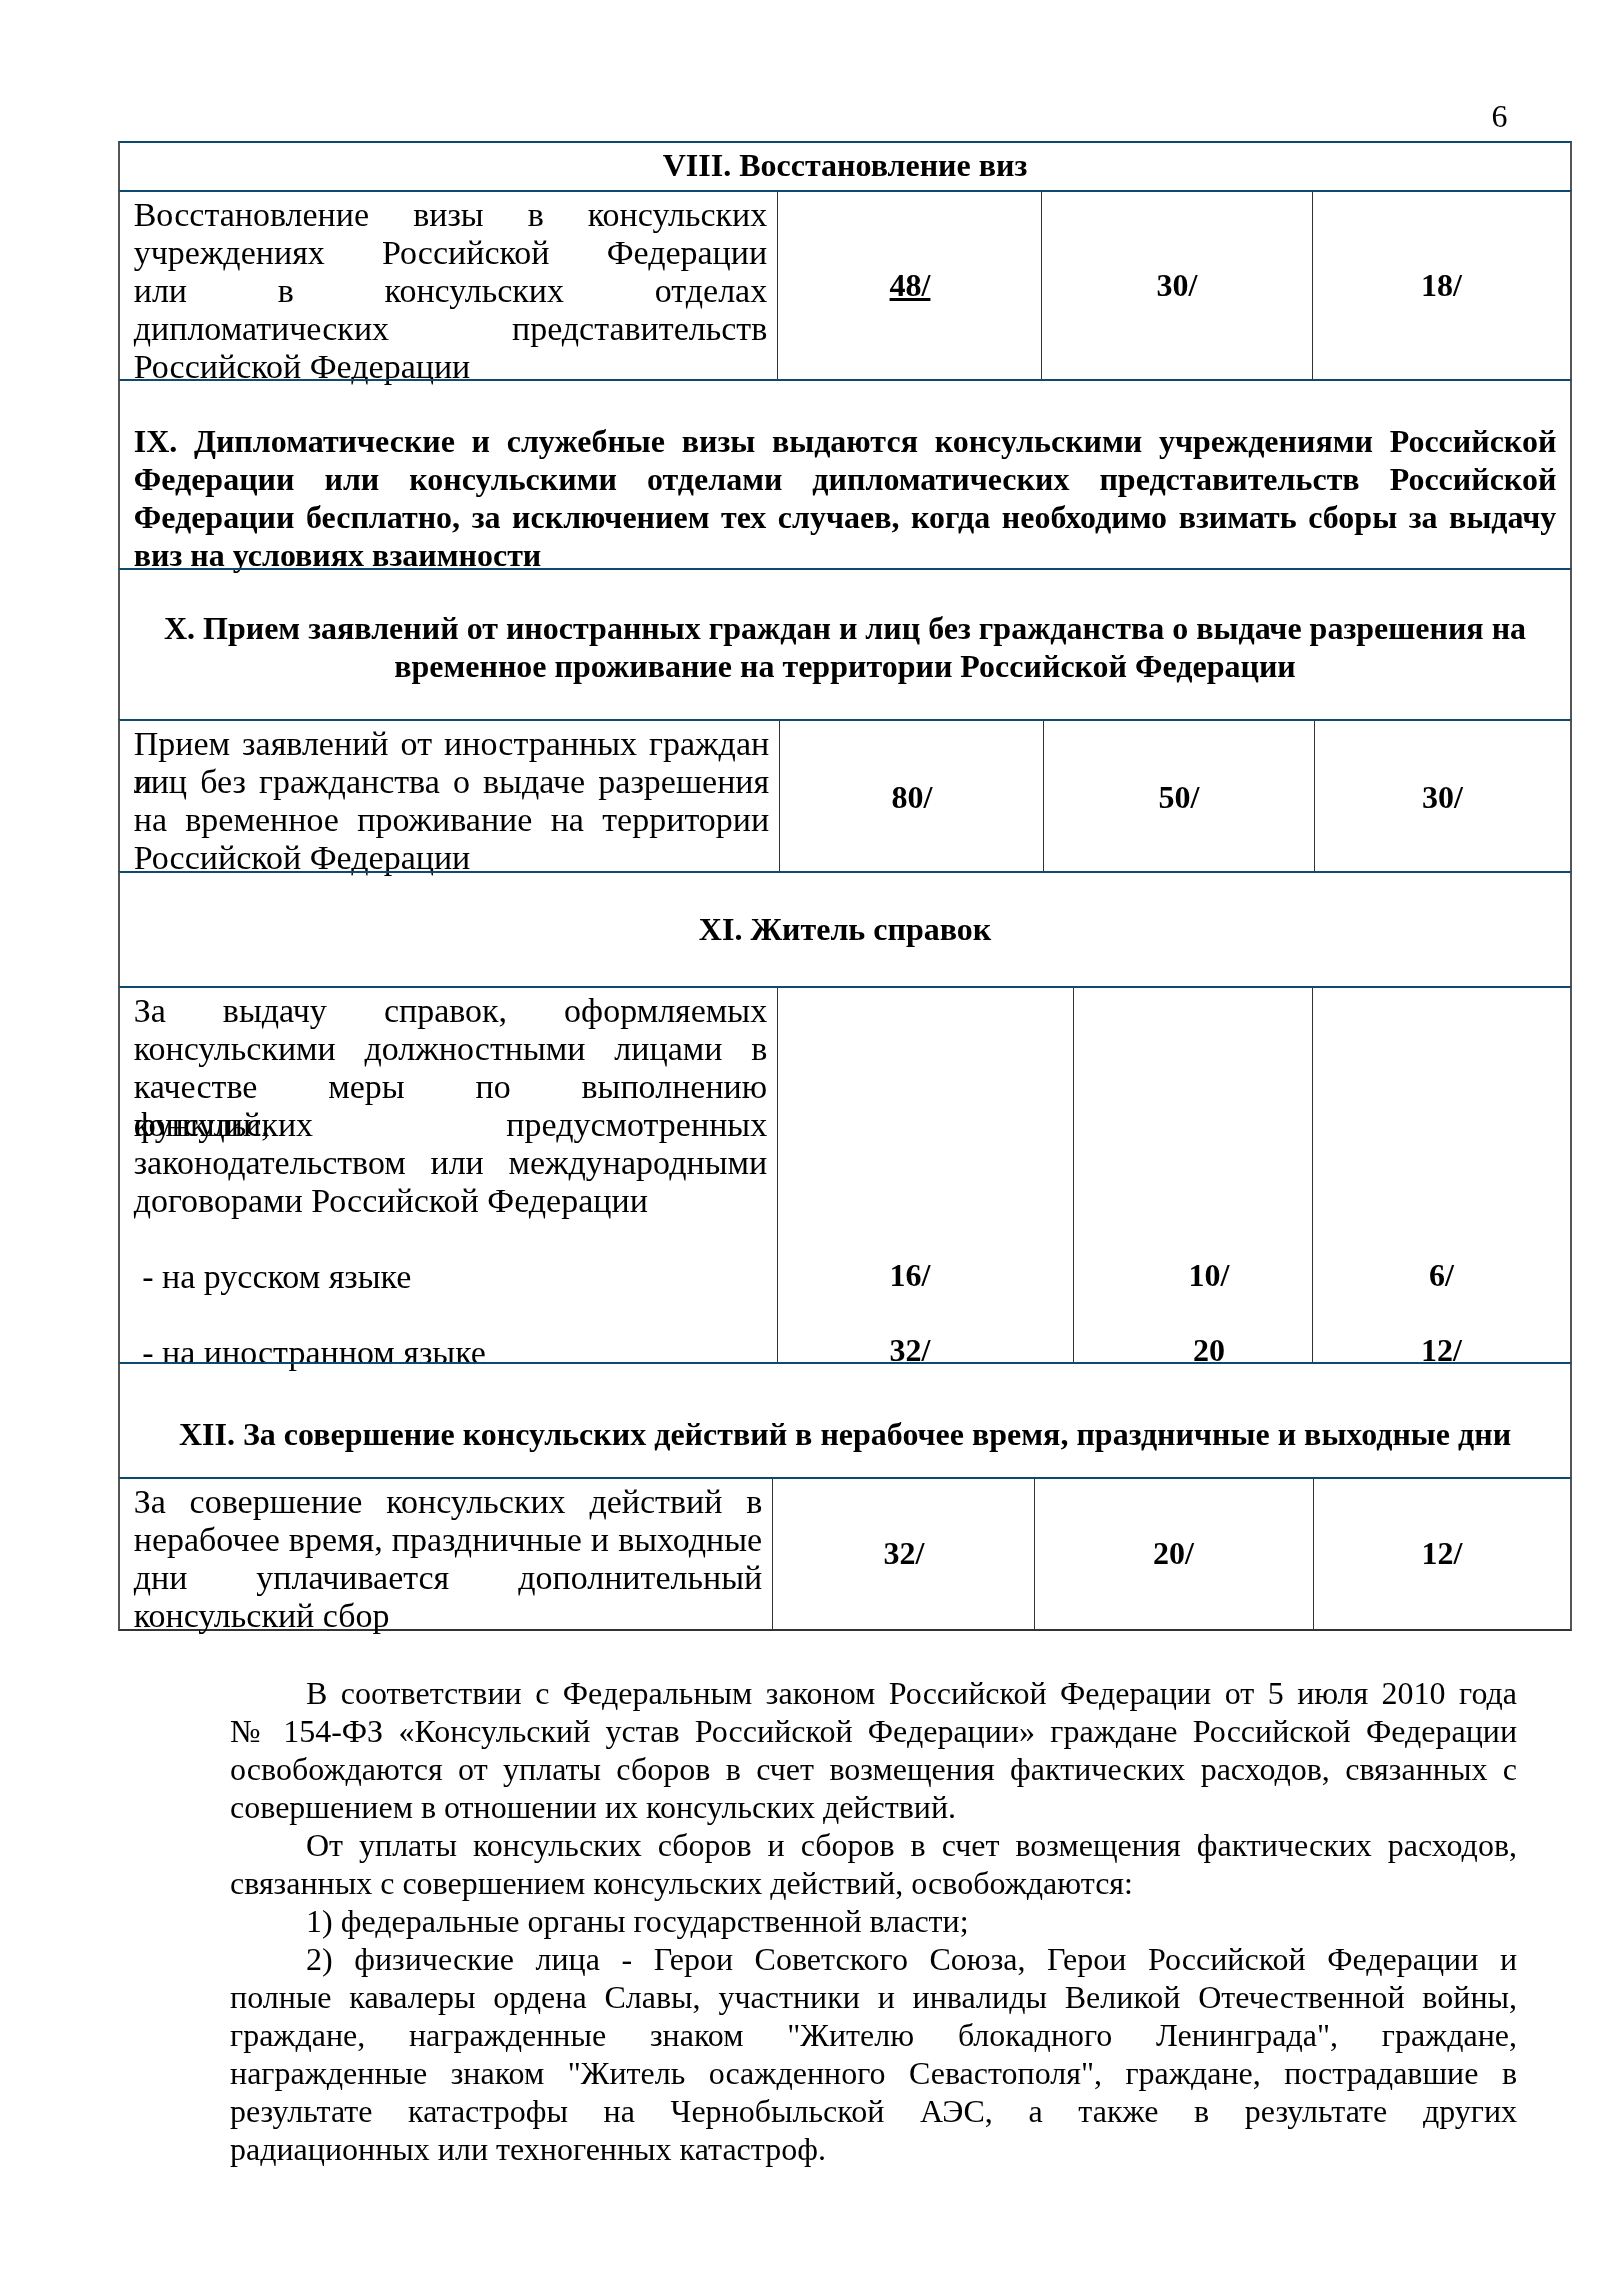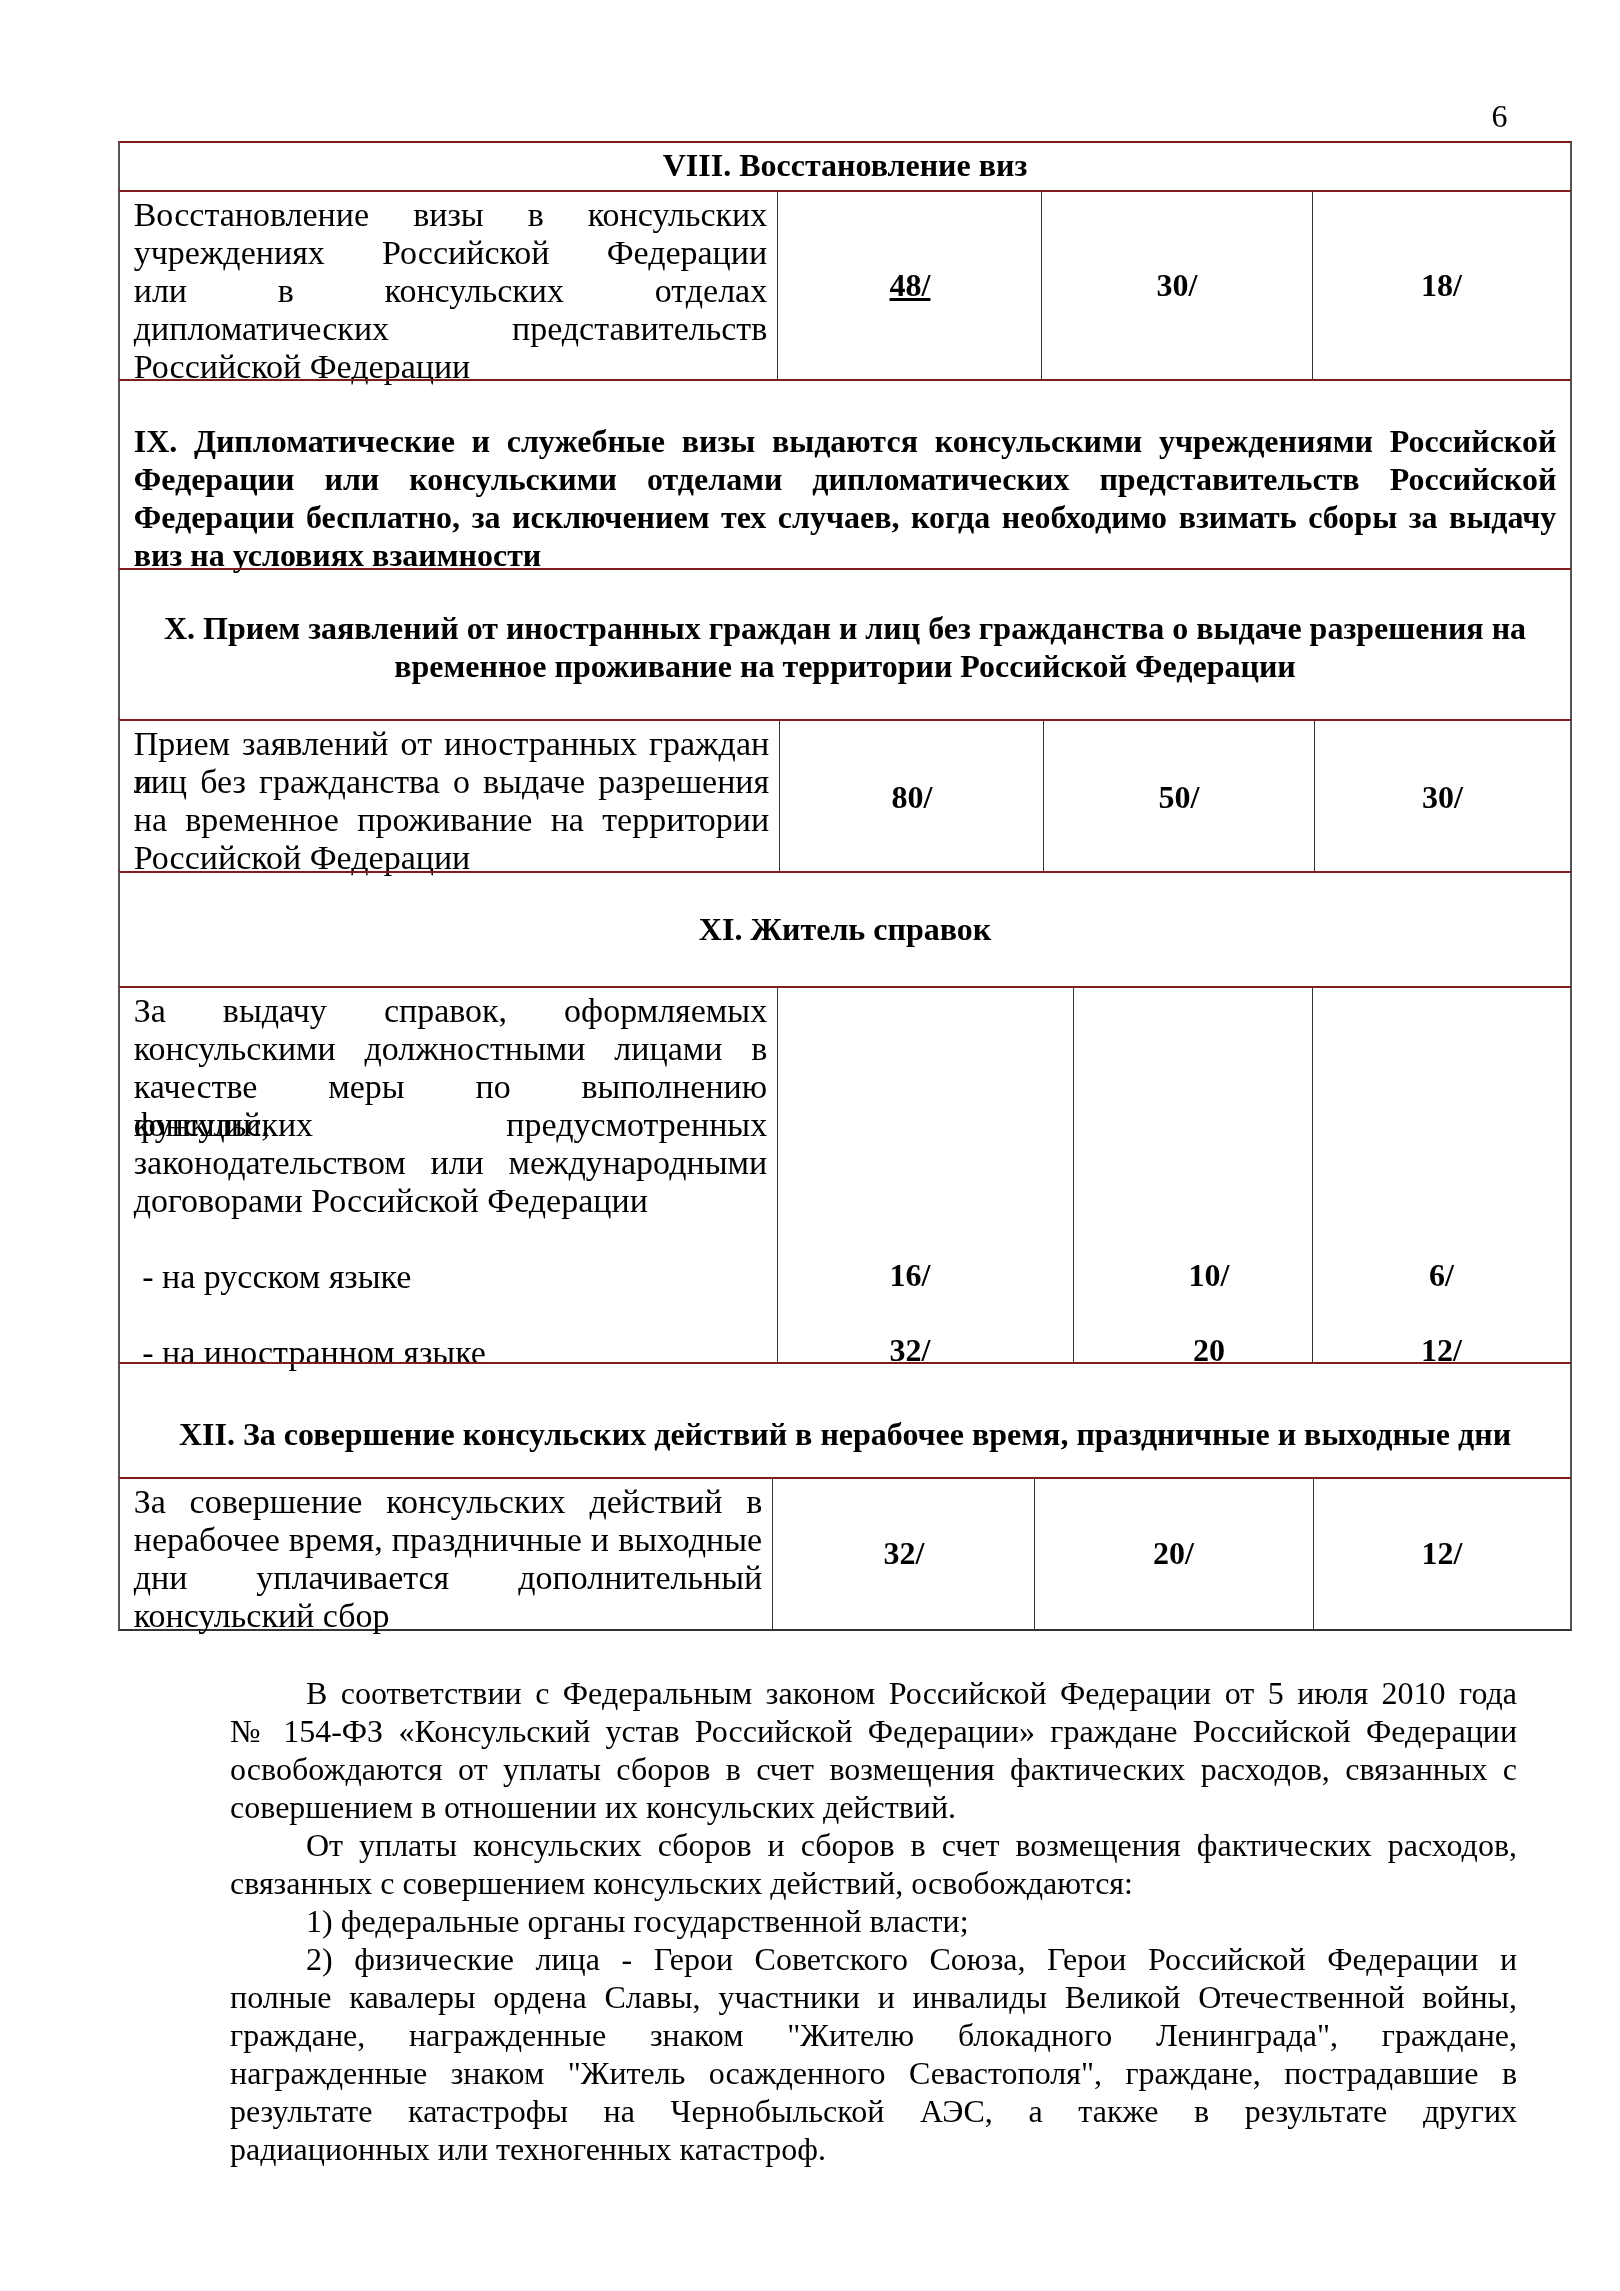--- a/index.html
+++ b/index.html
@@ -2,21 +2,21 @@
 <html><head>
 <meta charset="utf-8">
 <style>
   html, body { margin: 0; padding: 0; background: #ffffff; }
   body { width: 1620px; height: 2292px; position: relative; overflow: hidden;
          font-family: "Liberation Serif", "DejaVu Serif", serif; color: #000; }
   .page-number { position: absolute; left: 1480px; top: 98px; width: 39px; text-align: center;
                  font-size: 32px; line-height: 37px; }
   .tbl { position: absolute; left: 118px; top: 141px; width: 1454px; }
   .row { position: absolute; left: 0; width: 1454px; box-sizing: border-box;
-         border-left: 2px solid #555; border-right: 2px solid #555; border-top: 2px solid #7f1d1d; }
+         border-left: 2px solid #555; border-right: 2px solid #555; border-top: 2px solid #0c4a6e; }
   .row.last { border-bottom: 2px solid #333; }
   .cell { position: absolute; top: 0; bottom: 0; box-sizing: border-box; }
   .cell.vline { border-left: 1.5px solid #333; }
   .txt { font-size: 34px; line-height: 38px; }
   .hdr { font-weight: bold; text-align: center; font-size: 32px; line-height: 38px;
          position: absolute; left: 13.7px; right: 13.7px; }
   .num { position: absolute; left: 0; right: 0; text-align: center; font-weight: bold;
          font-size: 32px; line-height: 38px; }
   .desc { position: absolute; left: 13.7px; right: 9.8px; top: 3.9px; }
   .line { display: block; height: 38px; white-space: nowrap; overflow: visible; }

